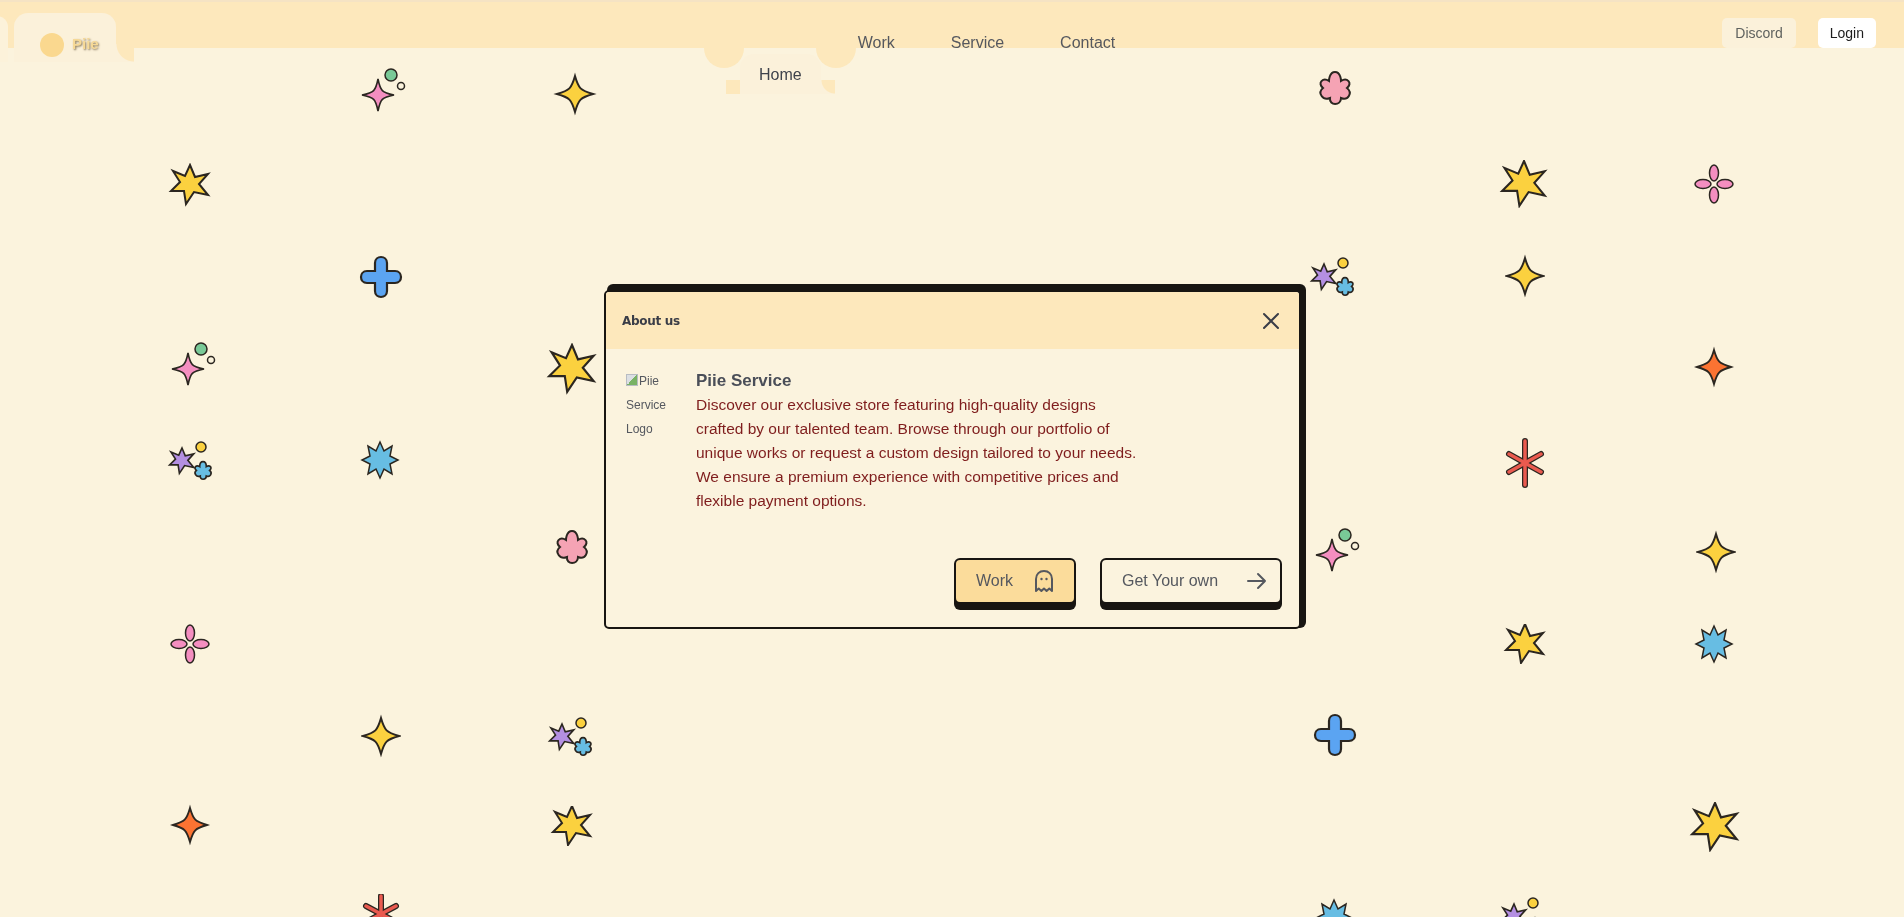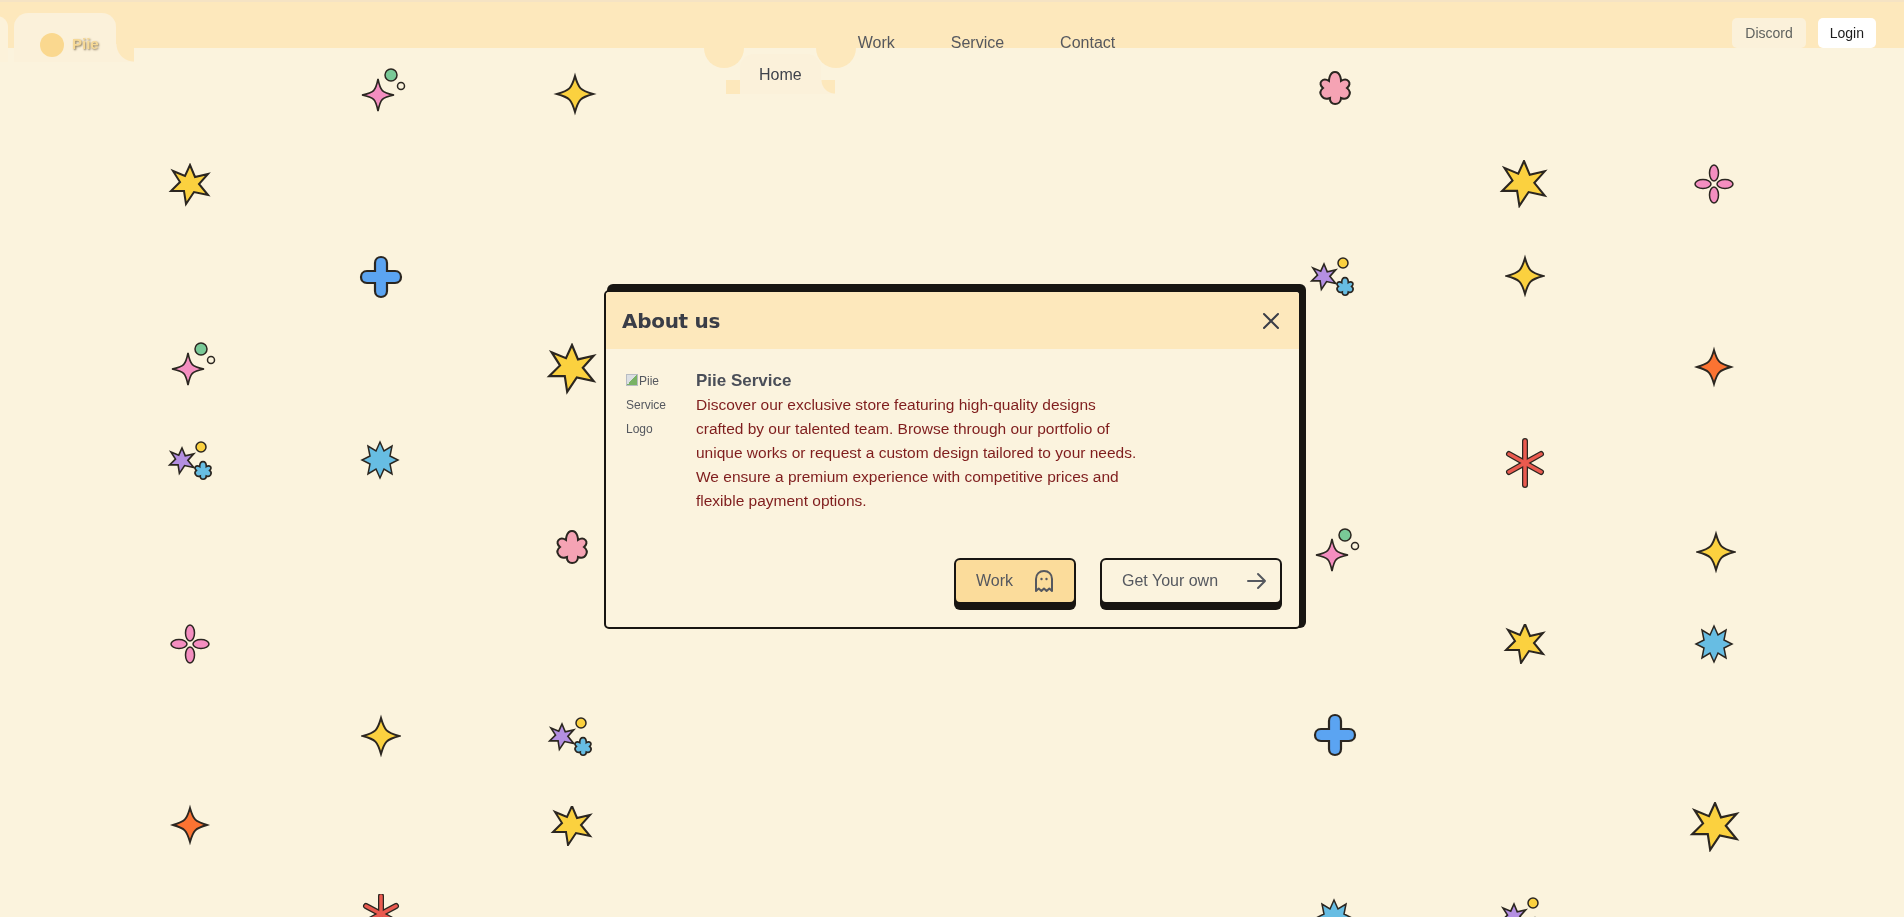--- a/index.html
+++ b/index.html
@@ -51,21 +51,21 @@
   .nav-item.active::before, .nav-item.active::after {
     content: ""; position: absolute; bottom: -4px; width: 24px; height: 24px;
     background: #fbf1da; border-radius: 50%;
   }
   .nav-item.active::before { left: -12px; background: radial-gradient(circle at 0 0, #fde8bc 23px, #fbf1da 24px); border-radius: 0; bottom:0; width:14px; height:14px; left:-14px;}
   .nav-item.active::after { right: -14px; background: radial-gradient(circle at 100% 0, #fde8bc 13px, #fbf1da 14px); border-radius: 0; bottom:0; width:14px; height:14px;}
   .nav-curve {
     position: absolute; top: 44px; width: 40px; height: 22px; background: #fde8bc; border-radius: 0 0 20px 20px;
   }
 
-  .header-actions { position: absolute; right: 28px; top: 16px; display: flex; gap: 12px; }
+  .header-actions { position: absolute; right: 28px; top: 16px; display: flex; gap: 22px; }
   .btn-discord {
     height: 30px; padding: 0 13px; line-height: 30px; font-size: 14px; color: #5f625f;
     background: #fbf1da; border-radius: 5px; cursor: pointer;
   }
   .btn-login {
     height: 30px; padding: 0 12px; line-height: 30px; font-size: 14px; color: #1d1d1d;
     background: #ffffff; border-radius: 5px; cursor: pointer;
   }
 
   
@@ -77,21 +77,21 @@
     background: #181512; border-radius: 6px;
   }
   .modal {
     position: absolute; left: 604px; top: 290px; width: 697px; height: 339px;
     background: #fbf3de; border: 2px solid #181512; border-radius: 5px; overflow: hidden;
   }
   .modal-header {
     height: 57px; background: #fde8bc; display: flex; align-items: center;
     justify-content: space-between; padding: 0 16px 0 16px;
   }
-  .modal-title { font-size: 20px; font-weight: bold; color: #3a3d47; font-family: "DejaVu Sans", sans-serif; letter-spacing: -0.3px; }
+  .modal-title { font-size: 12px; font-weight: bold; color: #3a3d47; font-family: "DejaVu Sans", sans-serif; letter-spacing: -0.3px; }
   .modal-close { width: 24px; height: 24px; cursor: pointer; display: flex; align-items: center; justify-content: center; }
   .modal-body { position: relative; padding: 20px 18px 0 20px; display: flex; }
   .logo-alt {
     width: 70px; font-size: 12px; line-height: 24px; color: #55585f;
   }
   .logo-alt .broken {
     display: inline-block; width: 12px; height: 12px; vertical-align: -1px;
     background: linear-gradient(135deg, #dcdfe3 50%, #79b264 50%); border: 1px solid #b8bcc2; margin-right: 1px;
   }
   .content { width: 445px; }

